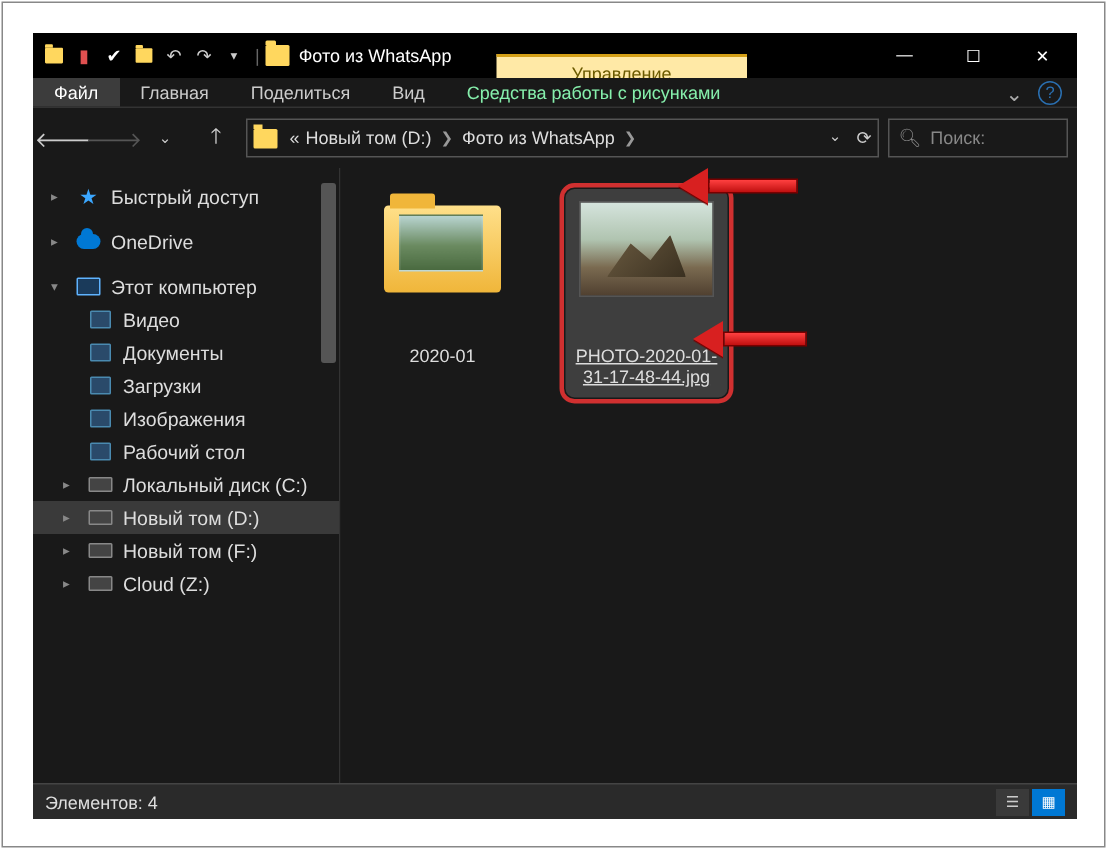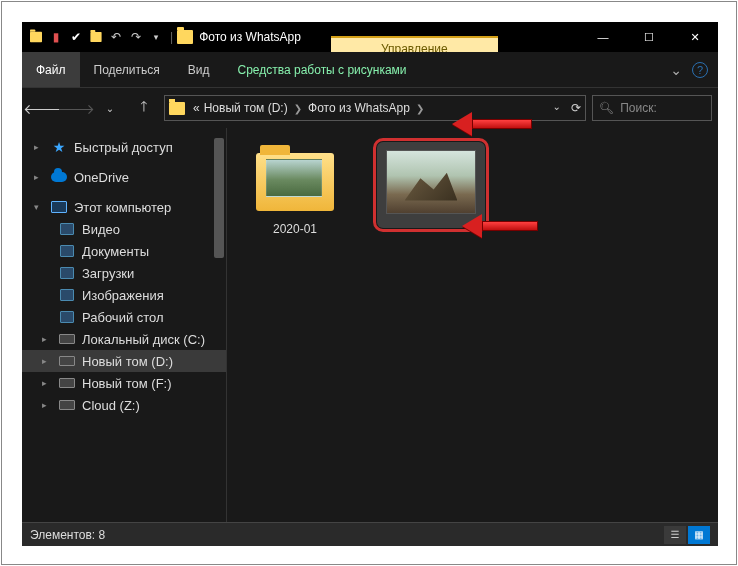--- a/index.html
+++ b/index.html
@@ -13,21 +13,21 @@
 .titlebar .qat-icon { width: 16px; height: 16px; display: flex; align-items: center; justify-content: center; }
 .titlebar .title-group { display: flex; align-items: center; gap: 6px; margin-left: 4px; }
 .titlebar .folder-icon { width: 16px; height: 14px; background: #ffd75e; border-radius: 1px; position: relative; }
 .titlebar .folder-icon::before { content: ''; position: absolute; top: -3px; left: 0; width: 7px; height: 3px; background: #ffd75e; border-radius: 1px 1px 0 0; }
 .titlebar .title-text { color: #fff; }
 .titlebar .manage-tab { margin-left: 30px; background: #ffe9a6; color: #6b5a00; padding: 4px 50px; font-size: 12px; border-top: 2px solid #d4a017; margin-top: 22px; }
 .titlebar .win-controls { margin-left: auto; display: flex; }
 .titlebar .win-btn { width: 46px; height: 30px; display: flex; align-items: center; justify-content: center; color: #fff; font-size: 11px; }
 
 
-.ribbon-row { height: 36px; background: #191919; display: flex; align-items: stretch; font-size: 12px; border-bottom: 1px solid #333; justify-content: flex-end; }
+.ribbon-row { height: 20px; background: #191919; display: flex; align-items: stretch; font-size: 12px; border-bottom: 1px solid #333; justify-content: flex-end; }
 .ribbon-row .file-tab { background: #3c3c3c; color: #fff; padding: 0 14px; display: flex; align-items: center; }
 .ribbon-row .tab { padding: 0 14px; display: flex; align-items: center; color: #ccc; }
 .ribbon-row .ctx-tab { color: #86efac; }
 .ribbon-row .rb-right { margin-left: auto; display: flex; align-items: center; gap: 10px; padding-right: 10px; color: #aaa; }
 .ribbon-row .chevron { font-size: 14px; }
 .ribbon-row .help { width: 16px; height: 16px; border: 1px solid #2a6fb0; border-radius: 50%; color: #2a6fb0; display: flex; align-items: center; justify-content: center; font-size: 11px; }
 
 
 .addr-row { height: 40px; background: #191919; display: flex; align-items: center; padding: 0 6px; gap: 6px; }
 .nav-btn { width: 28px; height: 28px; display: flex; align-items: center; justify-content: center; color: #ccc; font-size: 14px; }
@@ -55,21 +55,21 @@
 .icon-cloud { width: 16px; height: 10px; background: #0078d4; border-radius: 6px; position: relative; }
 .icon-cloud::before { content: ''; position: absolute; top: -4px; left: 3px; width: 8px; height: 8px; background: #0078d4; border-radius: 50%; }
 .icon-pc { width: 16px; height: 12px; border: 1px solid #5fb3ff; background: #1a3a5a; border-radius: 1px; }
 .icon-sub { width: 14px; height: 12px; background: #2a4a6a; border: 1px solid #4a8ab0; border-radius: 1px; }
 .icon-drive { width: 16px; height: 10px; background: #444; border: 1px solid #888; border-radius: 1px; }
 .scroll-thumb { position: absolute; right: 2px; top: 10px; width: 10px; height: 120px; background: #555; border-radius: 2px; }
 
 
 .content { flex: 1; background: #191919; position: relative; padding: 14px; }
 .items { display: flex; gap: 28px; align-items: flex-start; }
-.item { width: 108px; display: flex; flex-direction: column; align-items: center; text-align: center; font-size: 12px; color: #ddd; padding: 6px; }
+.item { width: 108px; display: flex; flex-direction: column; align-items: center; text-align: center; font-size: 12px; color: #ddd; padding: 6px; gap: 24px; }
 .item.selected { background: #3e3e3e; outline: 3px solid #d03030; outline-offset: 1px; border-radius: 6px; }
 .item .thumb { width: 90px; height: 68px; margin-bottom: 6px; display: flex; align-items: center; justify-content: center; }
 .folder-thumb { width: 78px; height: 58px; background: linear-gradient(#ffe08a, #f0b63a); border-radius: 3px; position: relative; }
 .folder-thumb::before { content: ''; position: absolute; top: -8px; left: 4px; width: 30px; height: 10px; background: #f0b63a; border-radius: 2px 2px 0 0; }
 .folder-thumb .inset { position: absolute; top: 6px; left: 10px; width: 56px; height: 38px; background: linear-gradient(180deg,#b8d4d0 0%,#6a8a60 55%,#4a6a40 100%); border: 1px solid #fff2; }
 .photo-thumb { width: 94px; height: 64px; background: linear-gradient(180deg,#d5e4dd 0%,#b0c4b0 40%,#7a6a50 70%,#504030 100%); border: 1px solid #555; position: relative; }
 .photo-thumb::after { content: ''; position: absolute; left: 20%; bottom: 20%; width: 60%; height: 45%; background: linear-gradient(135deg,#6a5a40,#3a3020); clip-path: polygon(0 100%,30% 20%,55% 60%,80% 0,100% 100%); }
 .item .label { line-height: 1.2; }
 .item.selected .label { text-decoration: underline; }
 
@@ -116,20 +116,21 @@
     <div class="manage-tab">Управление</div>
     <div class="win-controls">
       <div class="win-btn">—</div>
       <div class="win-btn">☐</div>
       <div class="win-btn">✕</div>
     </div>
   </div>
 
   <div class="ribbon-row">
     <div class="file-tab">Файл</div>
+    <div class="tab">Главная</div>
     <div class="tab">Поделиться</div>
     <div class="tab">Вид</div>
     <div class="tab ctx-tab">Средства работы с рисунками</div>
     <div class="rb-right">
       <span class="chevron">⌄</span>
       <span class="help">?</span>
     </div>
   </div>
 
   <div class="addr-row">
@@ -251,27 +252,28 @@
                 <div class="folder-thumb">
                   <div class="inset"></div>
                 </div>
               </div>
           <div class="label">2020-01</div>
         </div>
         <div class="item selected">
           <div class="thumb">
                 <div class="photo-thumb"></div>
               </div>
+          <div class="label">PHOTO-2020-01-31-17-48-44.jpg</div>
         </div>
       </div>
     </div>
   </div>
 
   <div class="statusbar">
-    <span>Элементов: 8</span>
+    <span>Элементов: 4</span>
     <div class="views">
       <div class="view-btn">☰</div>
       <div class="view-btn active">▦</div>
     </div>
   </div>
 
   <div class="arrow arrow1">
         <div class="head"></div>
         <div class="shaft"></div>
       </div>

